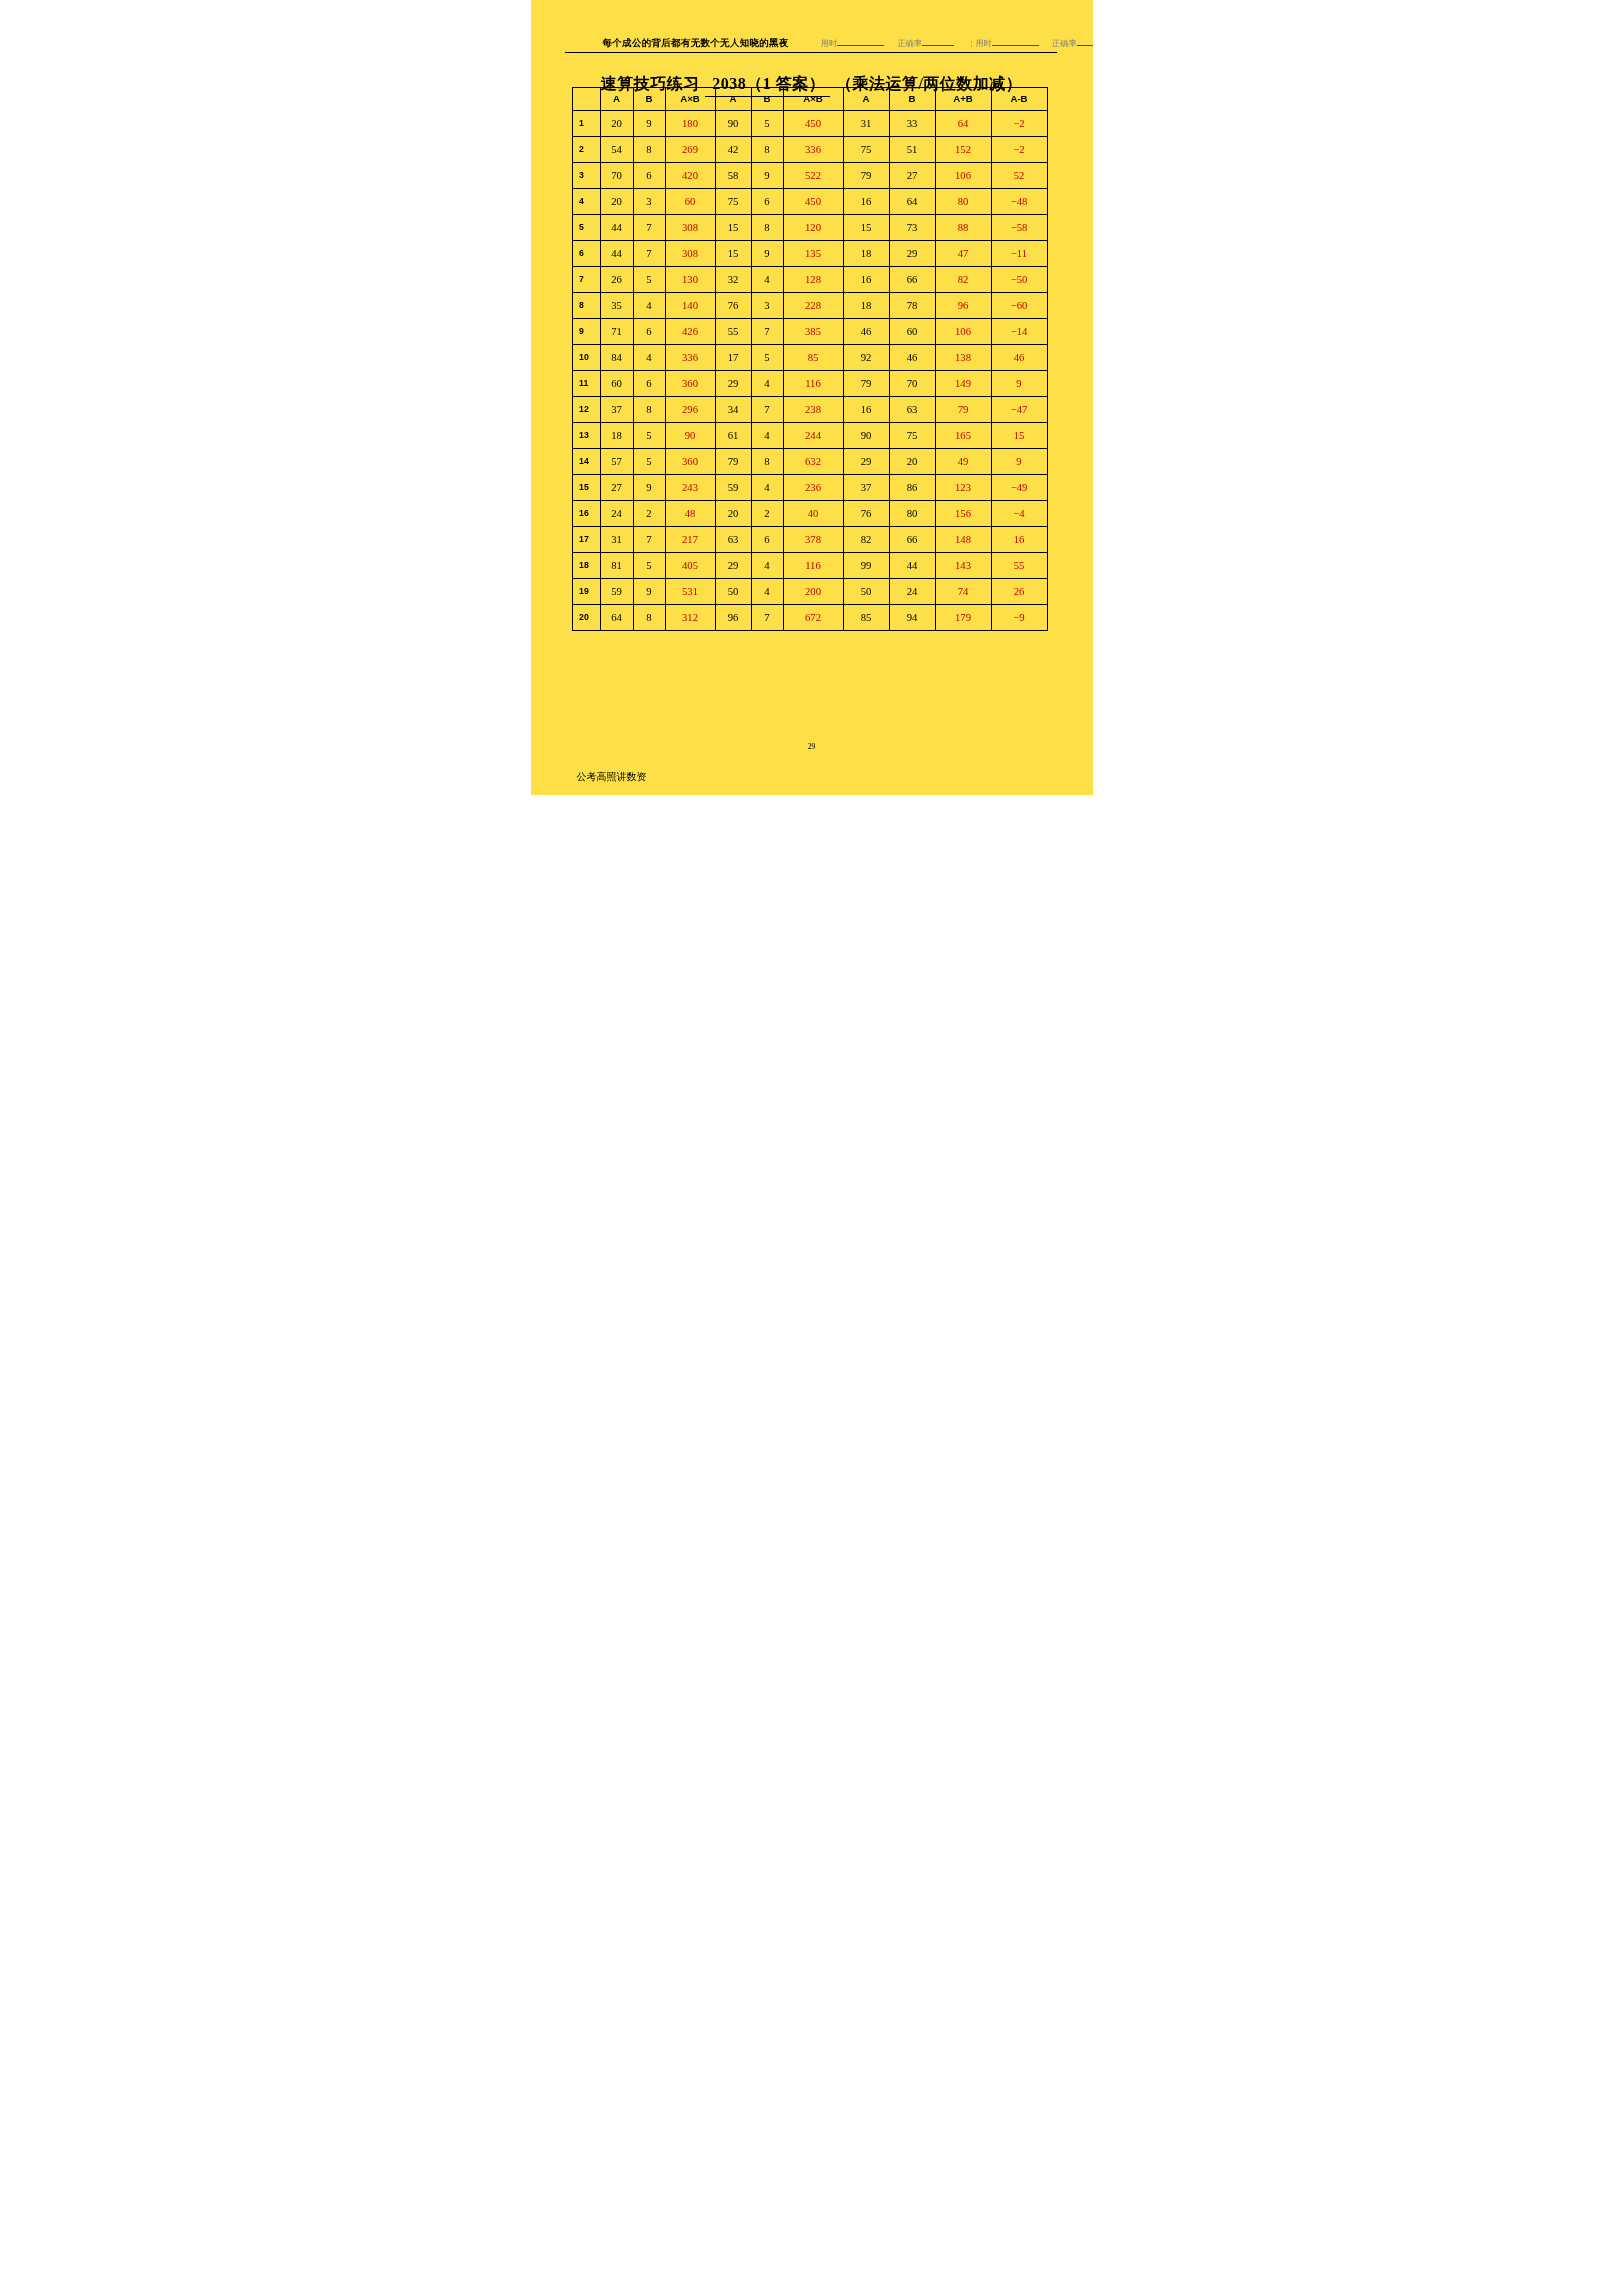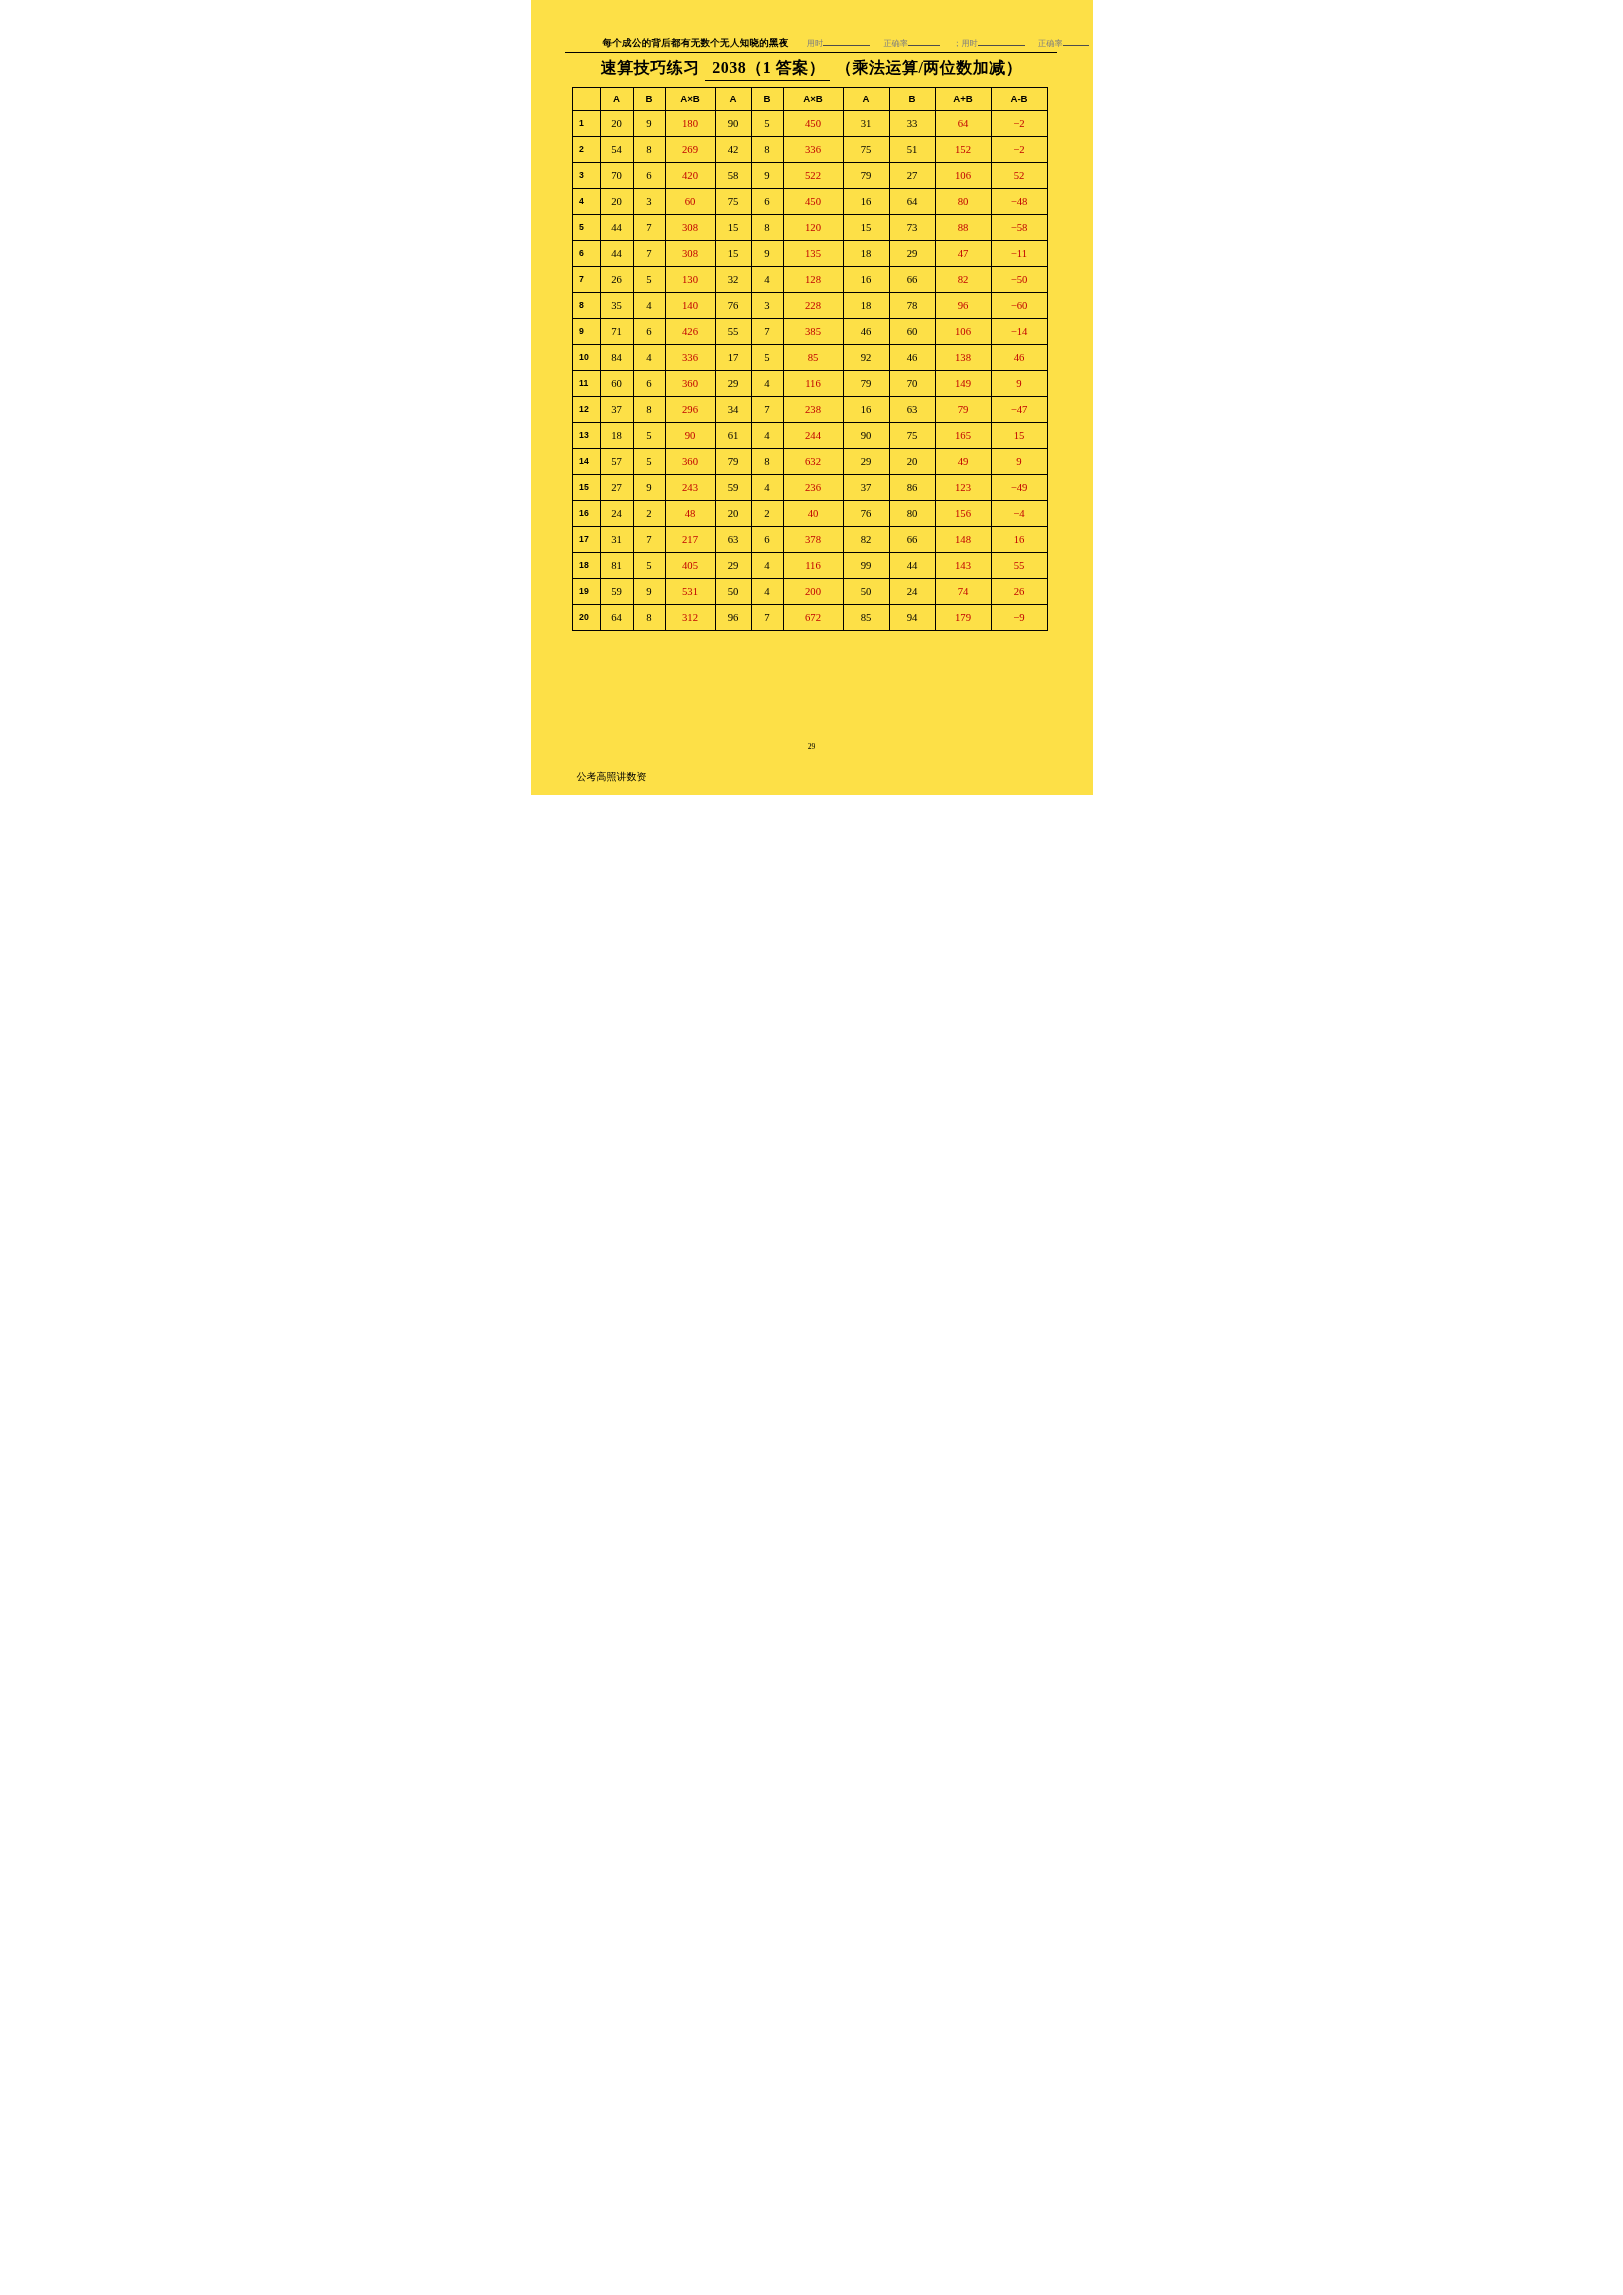--- a/index.html
+++ b/index.html
@@ -26,21 +26,21 @@
   }
   .motto {
     font-weight: bold;
     font-size: 9.5px;
     margin-left: 38px;
     letter-spacing: 0.3px;
   }
   .fields {
     display: flex;
     align-items: baseline;
-    margin-left: 18px;
+    margin-left: 32px;
     color: #7f7f7f;
     font-size: 8.2px;
   }
   .field { display: inline-flex; align-items: baseline; }
   .blank {
     display: inline-block;
     border-bottom: 0.5px solid #4d4d4d;
     height: 7.2px;
     margin-right: 13.3px;
   }
@@ -63,21 +63,21 @@
     text-align: center;
     font-size: 16px;
     font-weight: bold;
     letter-spacing: 0.5px;
     white-space: nowrap;
   }
   .title .underlined {
     display: inline-block;
     border-bottom: 1.3px solid #000;
     padding: 0 5.1px 0.5px 7.2px;
-    margin: 0 1px;
+    margin: 16px 1px;
   }
   
   .calc-table {
     position: absolute;
     top: 87px;
     left: 41px;
     width: 475px;
     border-collapse: collapse;
     table-layout: fixed;
   }

